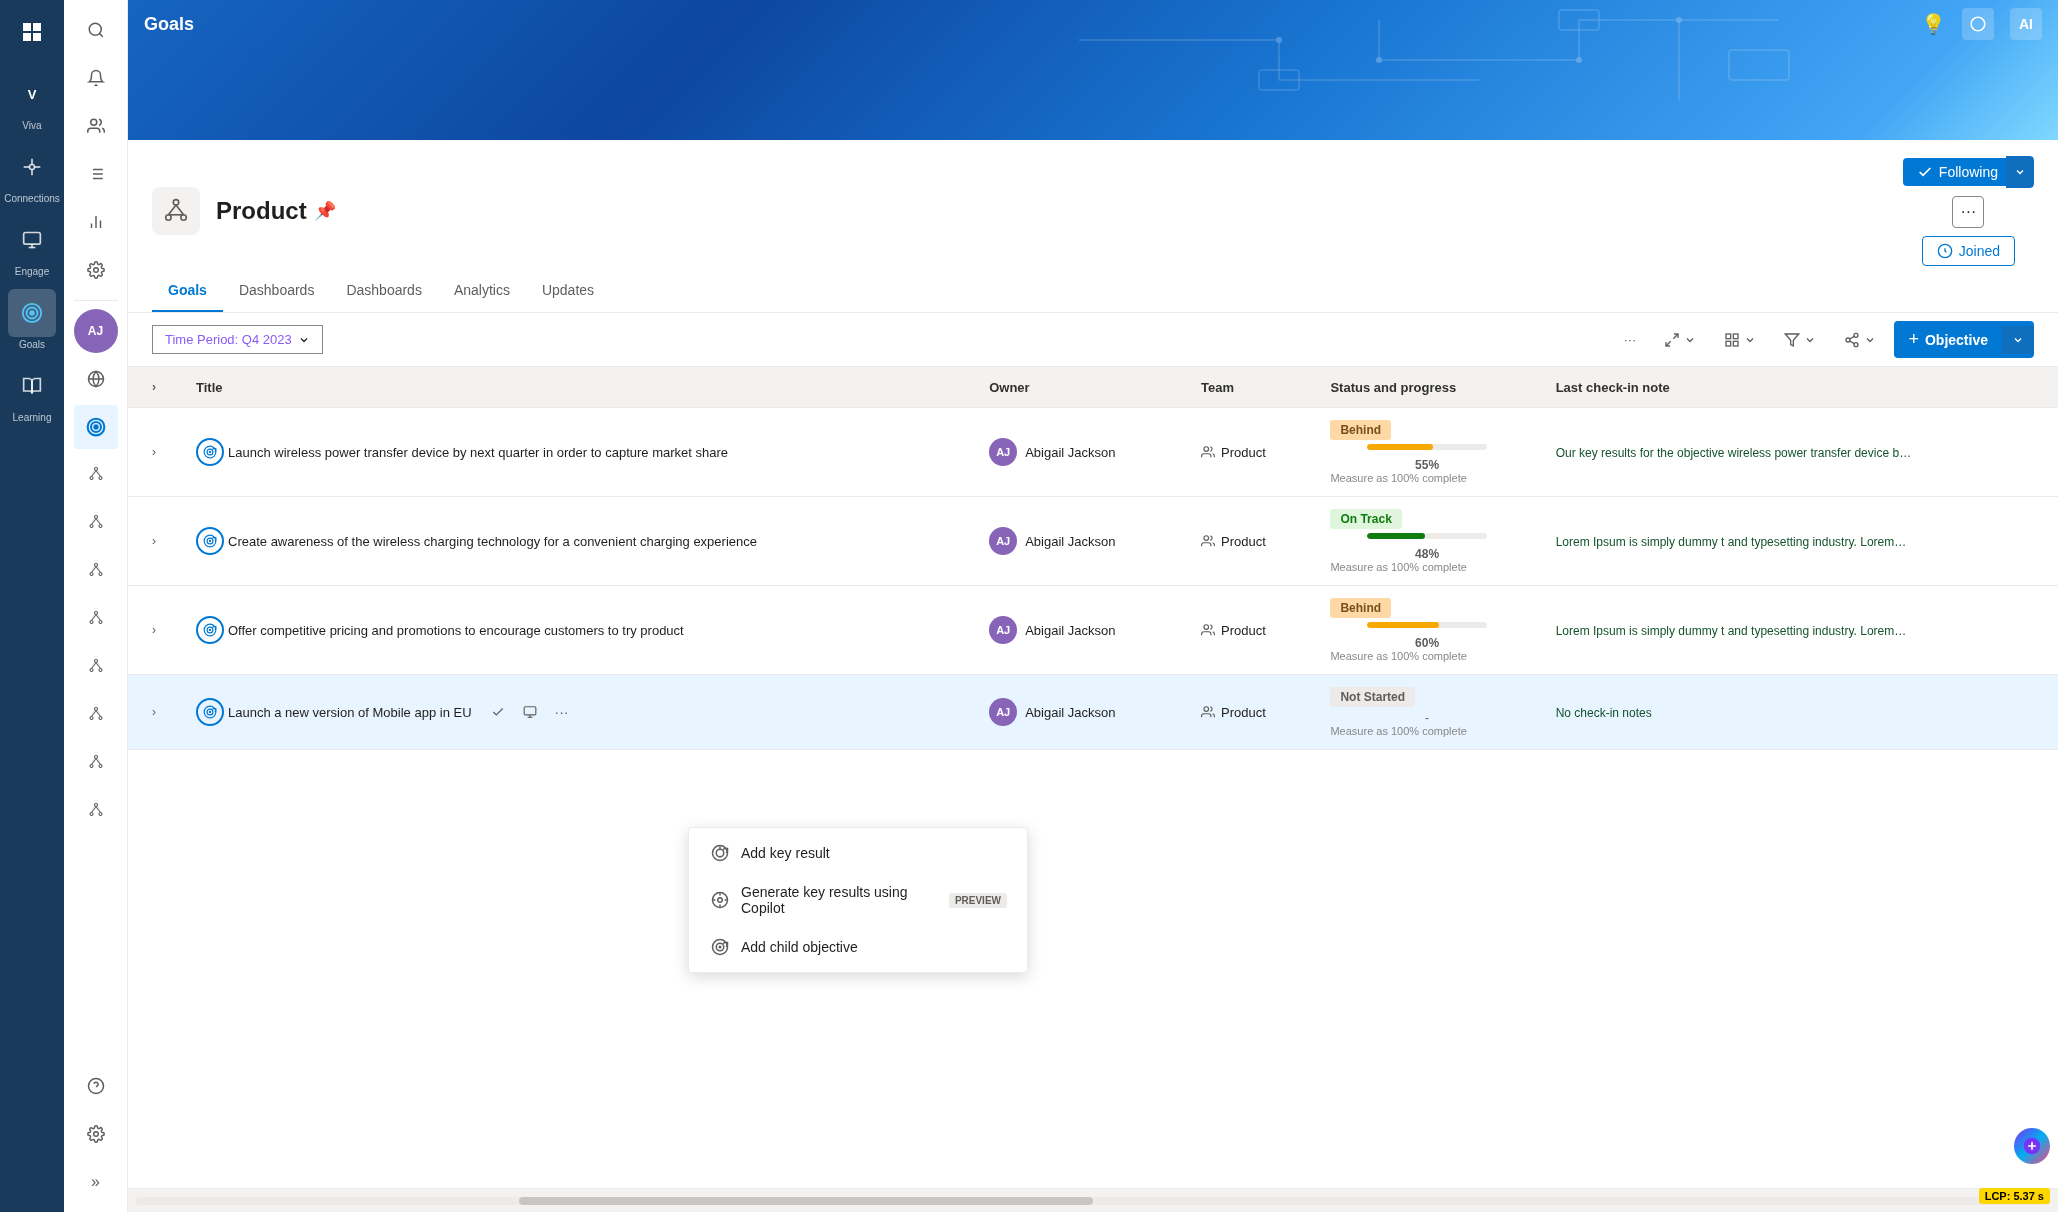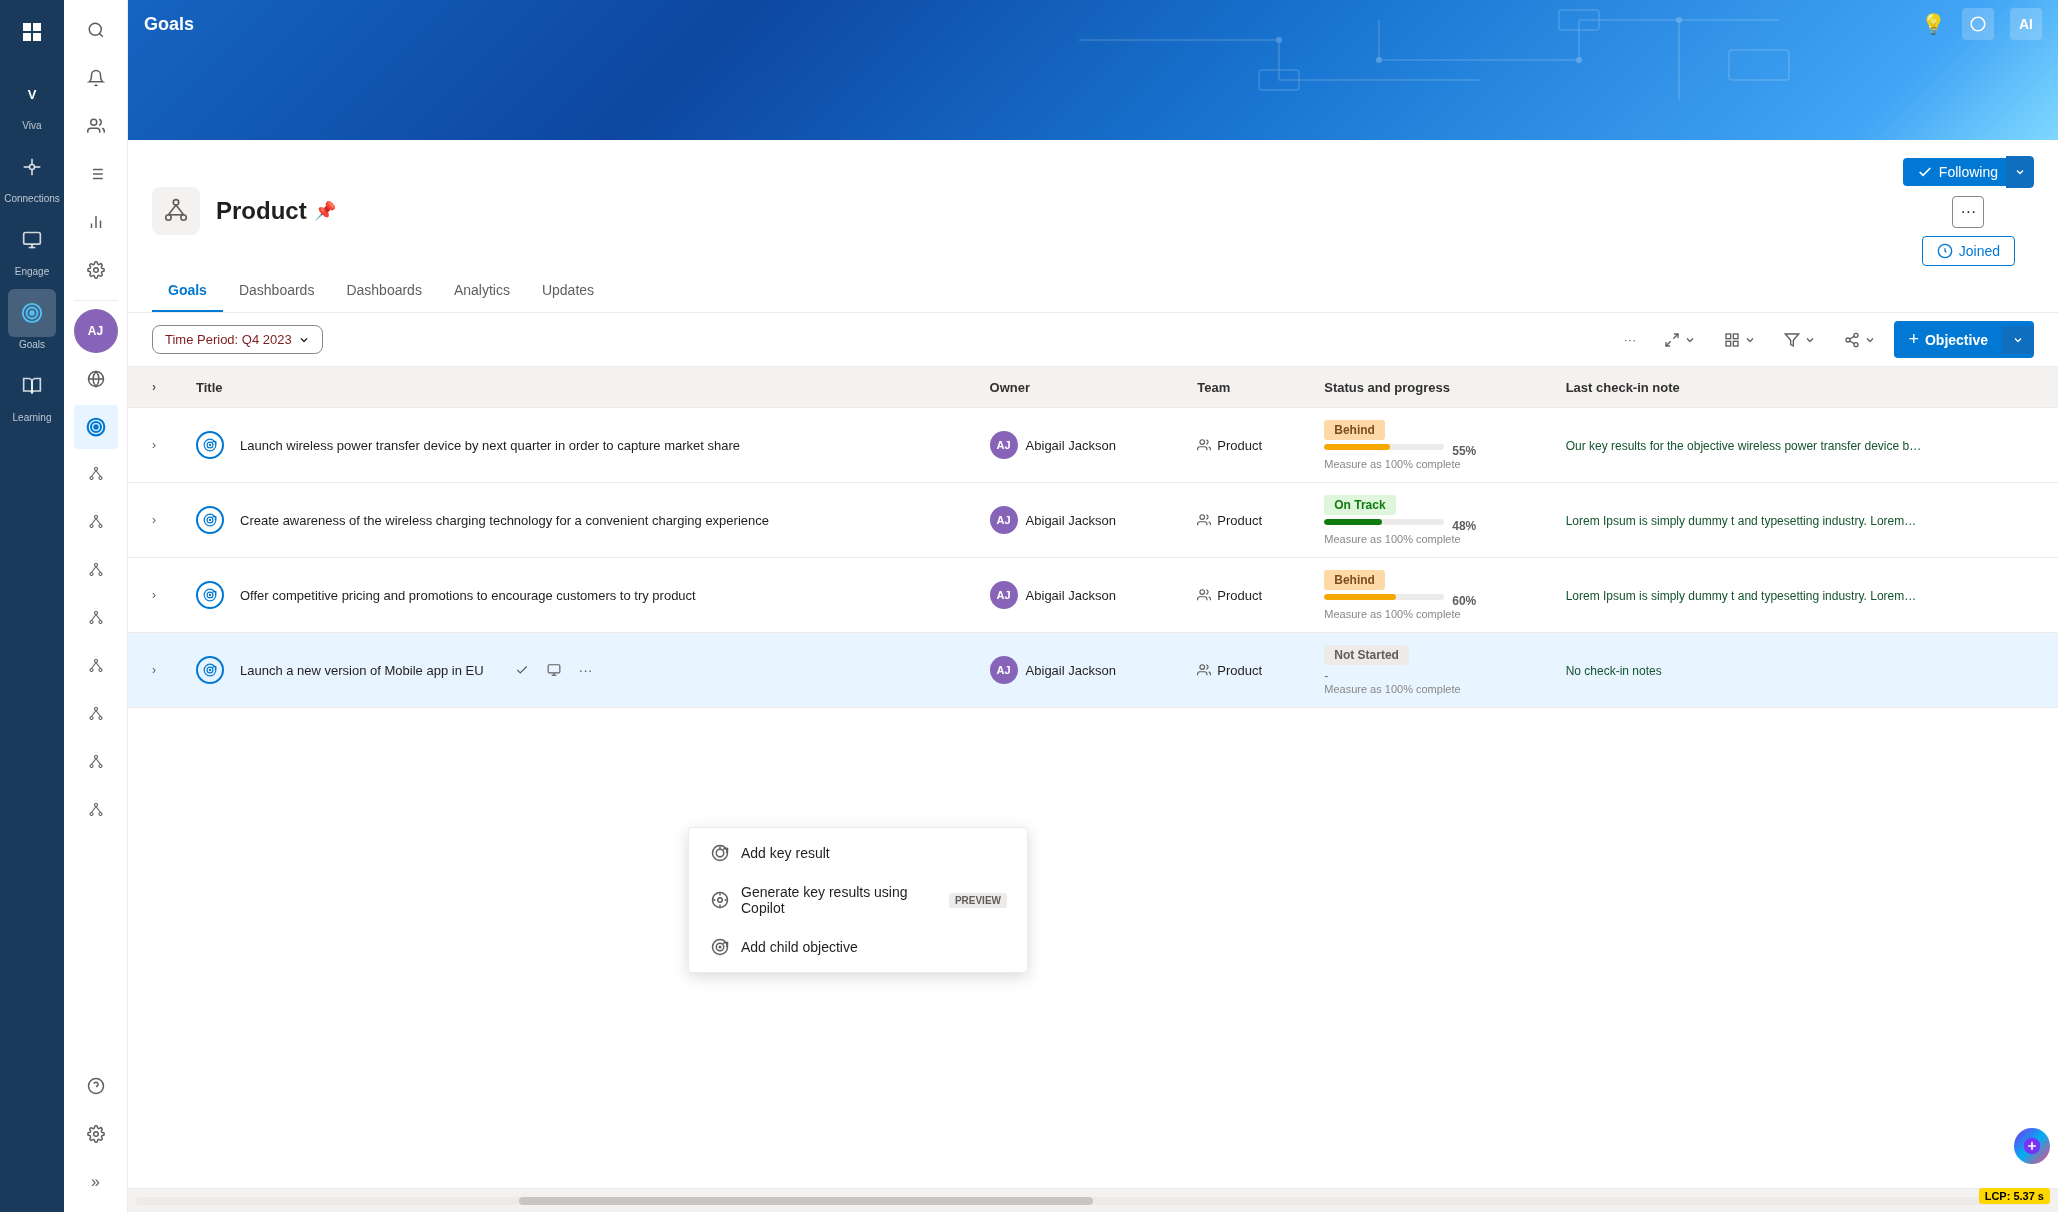--- a/index.html
+++ b/index.html
@@ -200,25 +200,25 @@
       gap: 8px;
       border-bottom: 1px solid #edebe9;
       flex-shrink: 0;
     }
     .time-period-btn {
       display: flex;
       align-items: center;
       gap: 6px;
       padding: 6px 12px;
       border: 1px solid #8a8886;
-      border-radius: 8px;
+      border-radius: 0;
       background: #fff;
       font-size: 13px;
       cursor: pointer;
-      color: #7f1d1d;
+      color: #8b5cf6;
     }
     .toolbar-spacer { flex: 1; }
     .toolbar-icon-btn {
       display: flex;
       align-items: center;
       gap: 4px;
       padding: 6px 10px;
       border: none;
       background: transparent;
       font-size: 13px;
@@ -303,21 +303,21 @@
       display: inline-flex;
       align-items: center;
       justify-content: center;
       color: #0078d4;
       font-size: 14px;
       flex-shrink: 0;
     }
     .title-cell {
       display: flex;
       align-items: center;
-      gap: 16px;
+      gap: 4px;
     }
     .title-text {
       font-size: 13px;
       color: #201f1e;
     }
 
     .avatar {
       width: 28px;
       height: 28px;
       border-radius: 50%;
@@ -352,22 +352,24 @@
       font-size: 12px;
       font-weight: 600;
       white-space: nowrap;
     }
     .status-behind { background: #fed9a5; color: #7a4f1e; }
     .status-on-track { background: #dff6dd; color: #107c10; }
     .status-not-started { background: #edebe9; color: #605e5c; }
 
     .progress-bar-container {
       display: flex;
+      align-items: center;
       gap: 8px;
       margin-top: 4px;
+      flex-direction: column;
     }
     .progress-bar {
       width: 120px;
       height: 6px;
       background: #edebe9;
       border-radius: 3px;
       overflow: hidden;
     }
     .progress-fill { height: 100%; border-radius: 3px; }
     .progress-behind { background: #f7a800; }

